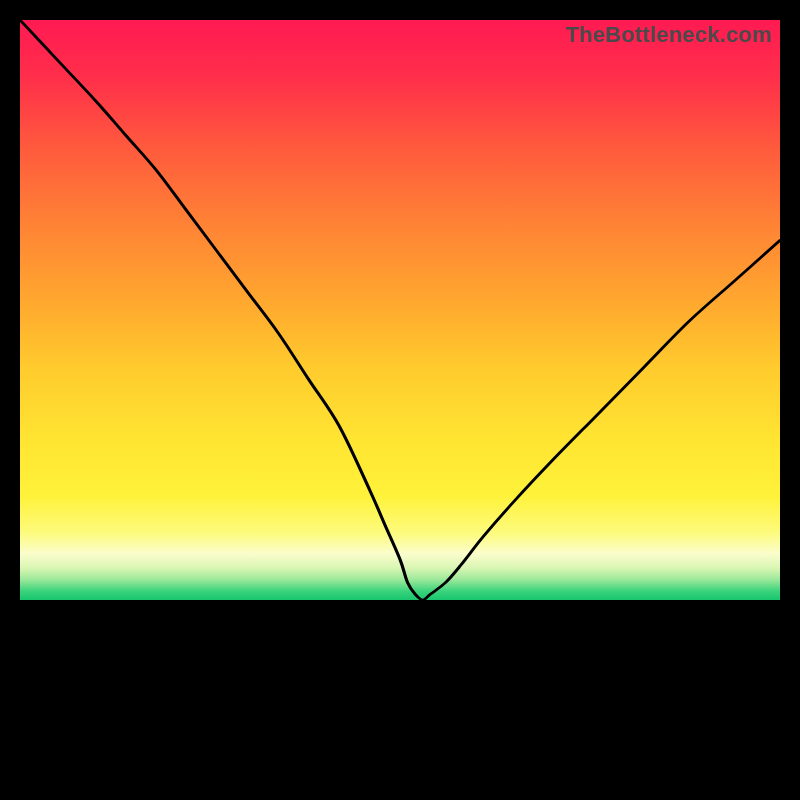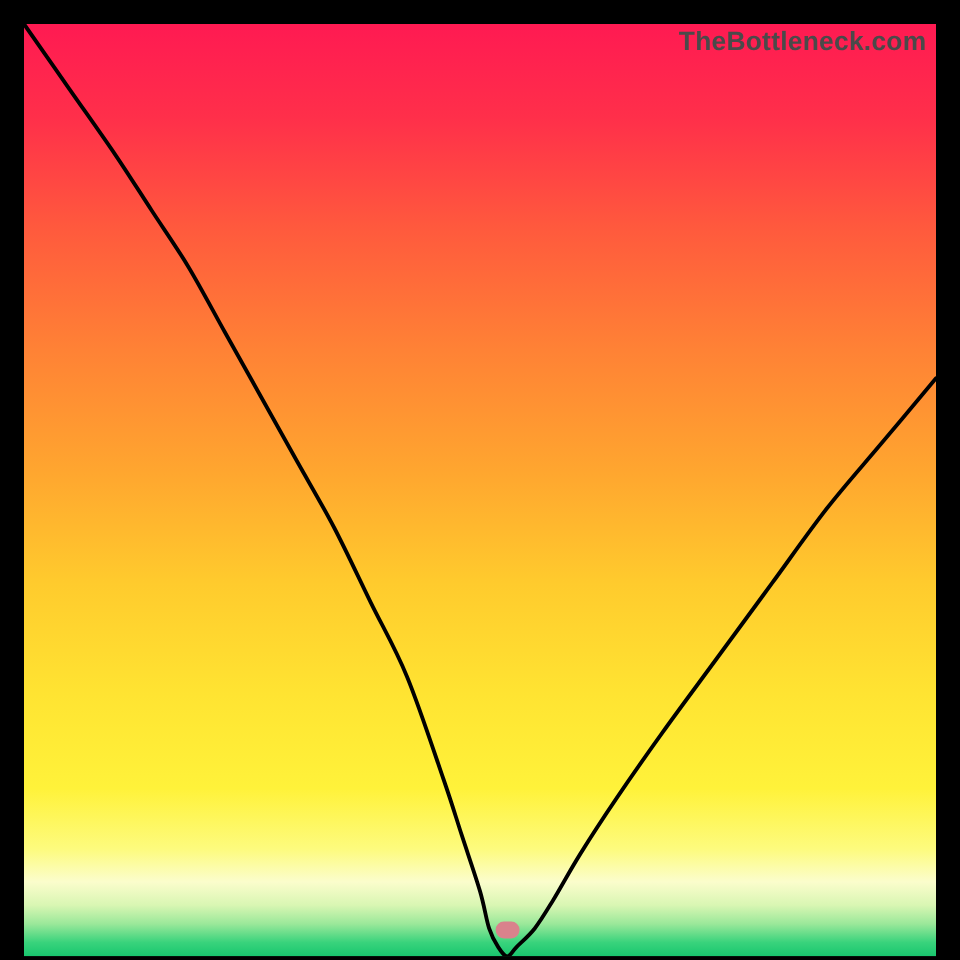--- a/index.html
+++ b/index.html
@@ -9,21 +9,21 @@
     height: 800px;
     background: #000;
     overflow: hidden;
     font-family: Arial, Helvetica, sans-serif;
   }
   .frame {
     position: absolute;
     left: 20px;
     top: 20px;
     width: 760px;
-    height: 777px;
+    height: 580px;
     overflow: hidden;
   }
   .gradient {
     position: absolute;
     left: 0;
     top: 0;
     width: 100%;
     height: 100%;
   }
   .watermark {

